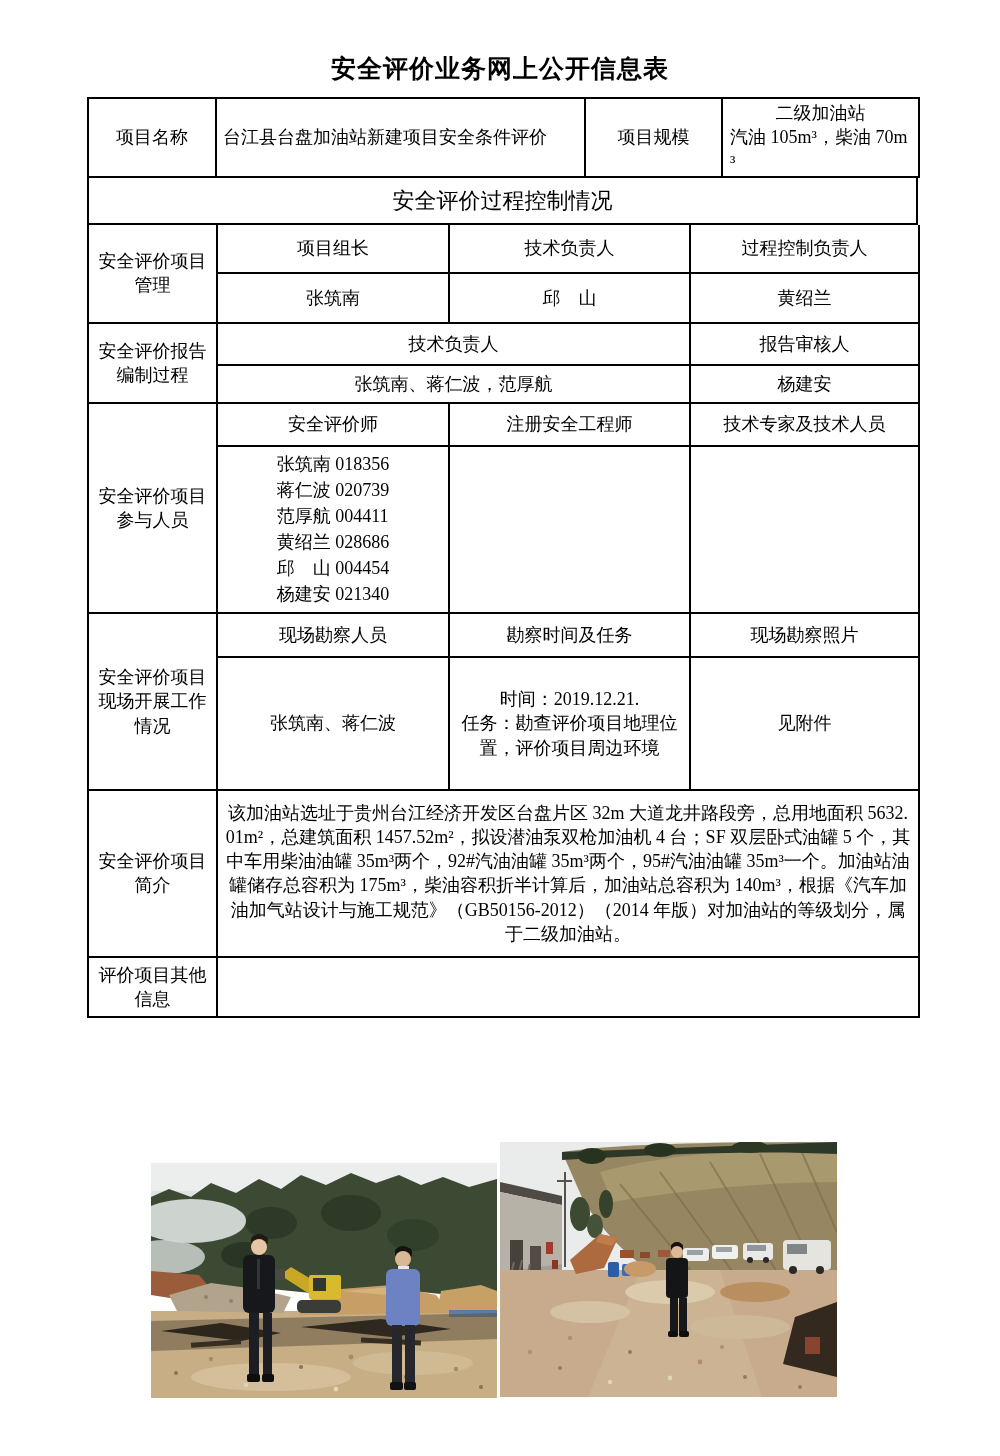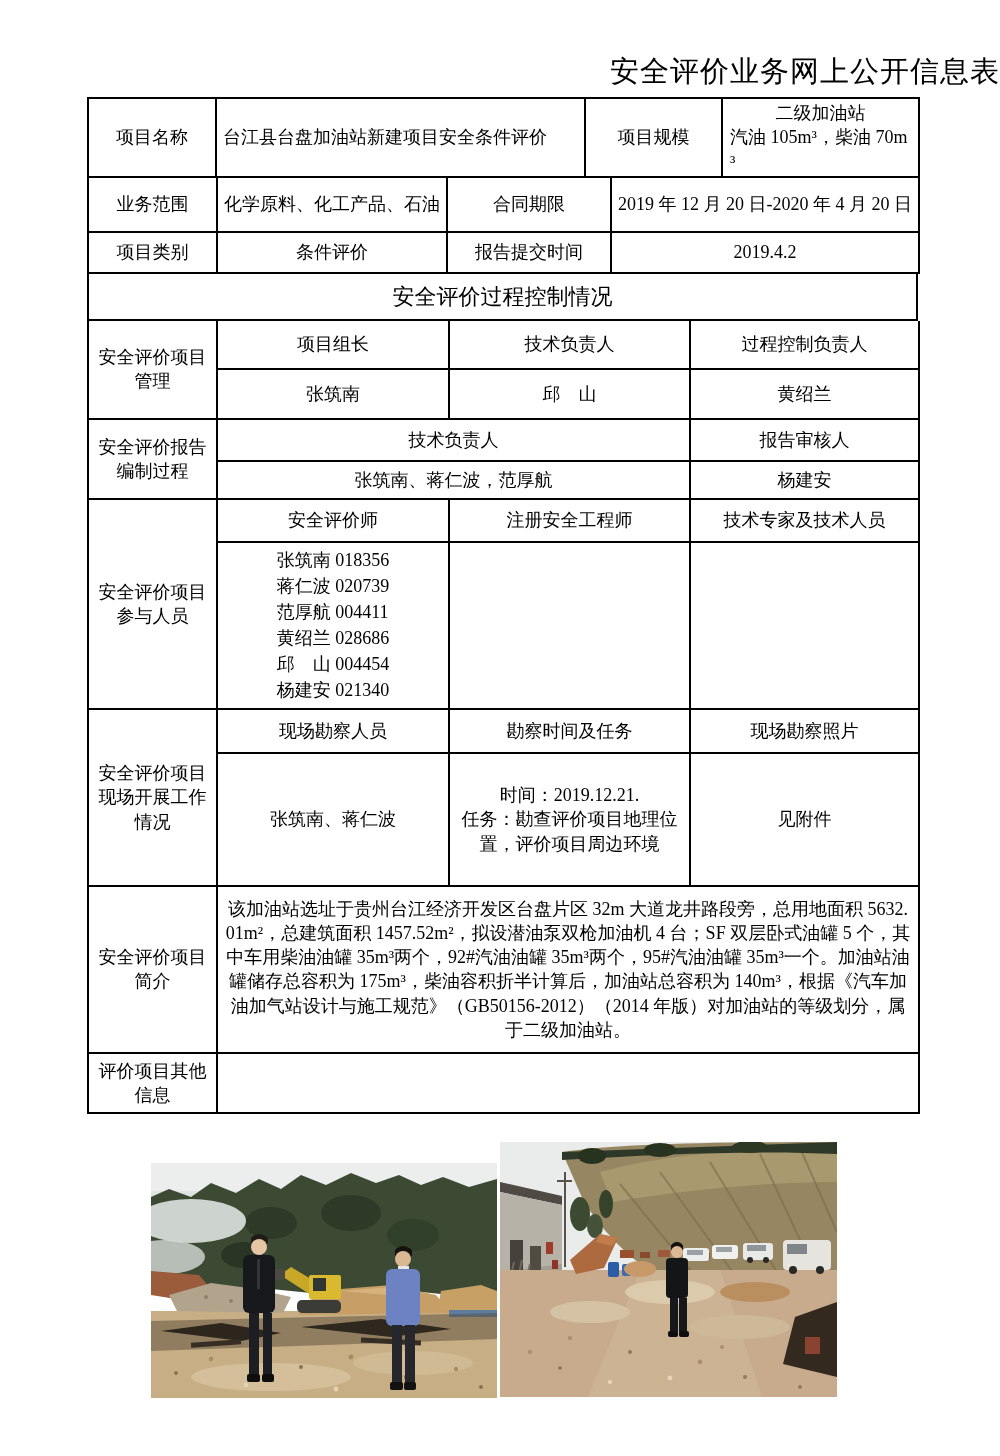--- a/index.html
+++ b/index.html
@@ -1,22 +1,22 @@
 <!DOCTYPE html>
 <html><head>
 <meta charset="utf-8">
 <style>
   html,body{margin:0;padding:0;}
   body{
     width:1000px;height:1456px;background:#ffffff;position:relative;
     font-family:"Liberation Serif","DejaVu Serif",serif;color:#000;
   }
   .page-title{
-    position:absolute;top:52px;left:0;width:1000px;text-align:right;
-    font-size:29px;font-weight:normal;letter-spacing:1px;
+    position:absolute;top:52px;left:0;width:1000px;text-align:center;
+    font-size:25px;font-weight:bold;letter-spacing:1px;
     font-family:"Liberation Sans","DejaVu Sans",sans-serif;
   }
   .doc{position:absolute;left:87px;top:97px;width:831px;}
   table.sec{border-collapse:collapse;table-layout:fixed;width:831px;}
   table.sec td{
     border:2px solid #000;padding:2px 6px;text-align:center;vertical-align:middle;
     font-size:18px;line-height:1.35;overflow:hidden;word-break:break-all;
   }
   table.sec.follow tr.first td{border-top:none;}
   td.lbl{padding:2px 4px;}
@@ -58,42 +58,20 @@
       </td>
       <td class="lbl">项目规模</td>
       <td>
         <div>二级加油站</div>
         <span class="scale2">汽油 105m³，柴油 70m³</span>
       </td>
     </tr>
   </tbody>
     </table>
 
-  <table class="sec follow">
-    <colgroup>
-        <col style="width:129px">
-        <col style="width:230px">
-        <col style="width:164px">
-        <col style="width:308px">
-      </colgroup>
-    <tbody>
-        <tr class="first" style="height:54px">
-      <td class="lbl">业务范围</td>
-      <td class="pad8">化学原料、化工产品、石油</td>
-      <td class="lbl">合同期限</td>
-      <td class="nowrap">2019 年 12 月 20 日-2020 年 4 月 20 日</td>
-    </tr>
-    <tr style="height:41px">
-      <td class="lbl">项目类别</td>
-      <td>条件评价</td>
-      <td class="lbl">报告提交时间</td>
-      <td>2019.4.2</td>
-    </tr>
-  </tbody>
-    </table>
 
   <table class="sec follow">
     <tbody>
         <tr class="first" style="height:46px">
       <td style="font-size:22px">安全评价过程控制情况</td>
     </tr>
   </tbody>
     </table>
 
   <table class="sec follow">

